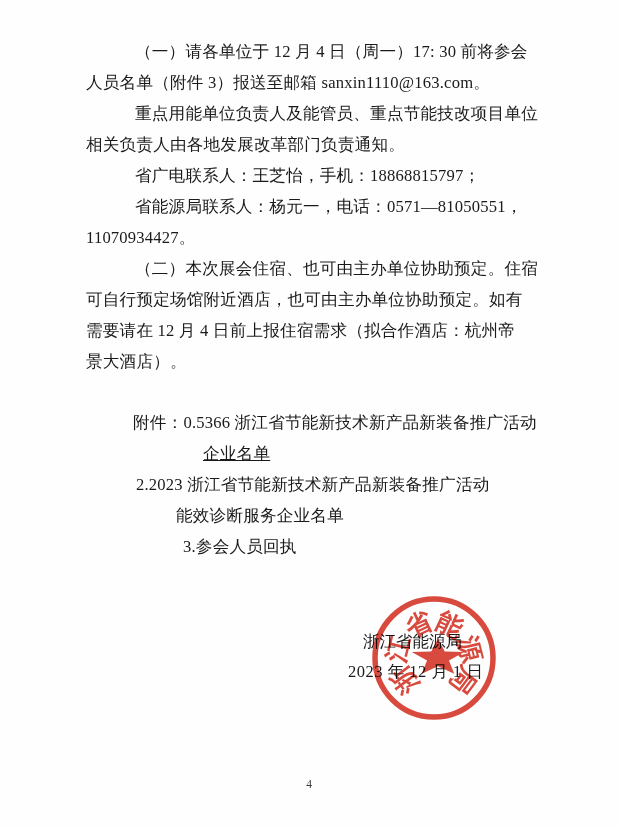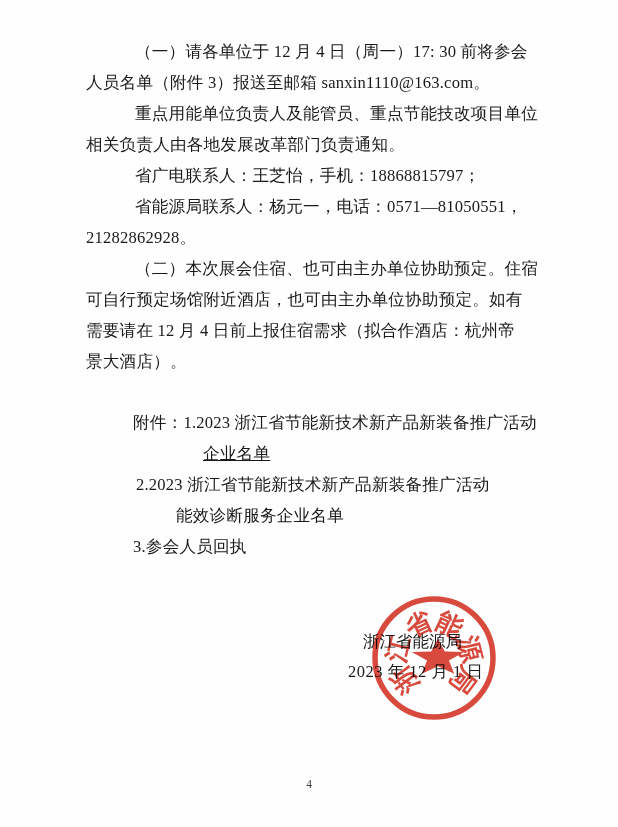--- a/index.html
+++ b/index.html
@@ -90,33 +90,33 @@
 
 <div class="page">
 
   <div class="body-text">
       <div class="line indent">（一）请各单位于 12 月 4 日（周一）17: 30 前将参会</div>
       <div class="line">人员名单（附件 3）报送至邮箱 sanxin1110@163.com。</div>
       <div class="line indent">重点用能单位负责人及能管员、重点节能技改项目单位</div>
       <div class="line">相关负责人由各地发展改革部门负责通知。</div>
       <div class="line indent">省广电联系人：王芝怡，手机：18868815797；</div>
       <div class="line indent">省能源局联系人：杨元一，电话：0571—81050551，</div>
-      <div class="line">21282862928。</div>
+      <div class="line">11070934427。</div>
       <div class="line indent">（二）本次展会住宿、也可由主办单位协助预定。住宿</div>
       <div class="line">可自行预定场馆附近酒店，也可由主办单位协助预定。如有</div>
       <div class="line">需要请在 12 月 4 日前上报住宿需求（拟合作酒店：杭州帝</div>
       <div class="line">景大酒店）。</div>
     </div>
 
   <div class="attachments">
-      <div class="line" style="margin-left: 47px;">附件：1.2023 浙江省节能新技术新产品新装备推广活动</div>
+      <div class="line" style="margin-left: 47px;">附件：0.5366 浙江省节能新技术新产品新装备推广活动</div>
       <div class="line" style="margin-left: 117px; text-decoration: underline;">企业名单</div>
       <div class="line" style="margin-left: 50px;">2.2023 浙江省节能新技术新产品新装备推广活动</div>
       <div class="line" style="margin-left: 90px;">能效诊断服务企业名单</div>
-      <div class="line" style="margin-left: 47px;">3.参会人员回执</div>
+      <div class="line" style="margin-left: 97px;">3.参会人员回执</div>
     </div>
 
   <div class="signature-org">浙江省能源局</div>
 
   <div class="signature-date">2023 年 12 月 1 日</div>
 
   <svg class="seal" viewBox="0 0 140 140" aria-hidden="true">
     <circle id="seal-ring" cx="70" cy="69" r="59" fill="none" stroke-width="5.5" stroke="#d63c2e"></circle>
     <polygon id="seal-star" points="0,-23 5.64,-7.77 21.87,-7.11 9.13,2.97 13.52,18.61 0,9.6 -13.52,18.61 -9.13,2.97 -21.87,-7.11 -5.64,-7.77" transform="translate(74 69) scale(1.2 0.85)" fill="#d63c2e"></polygon>
     <g id="seal-chars" font-size="26" fill="#d63c2e">

